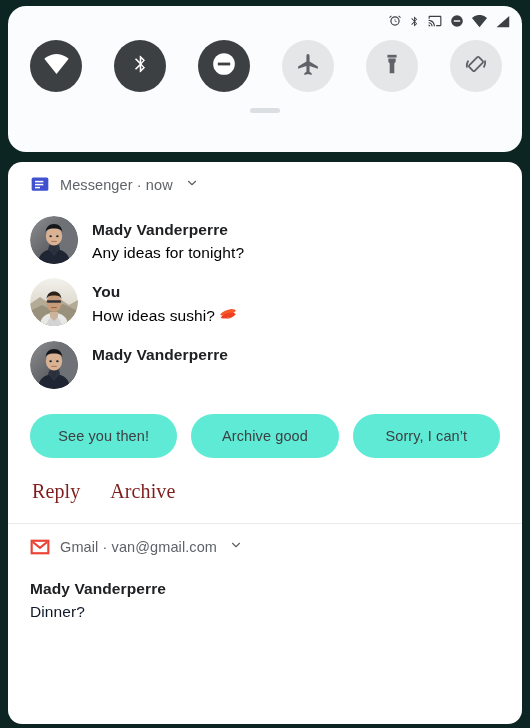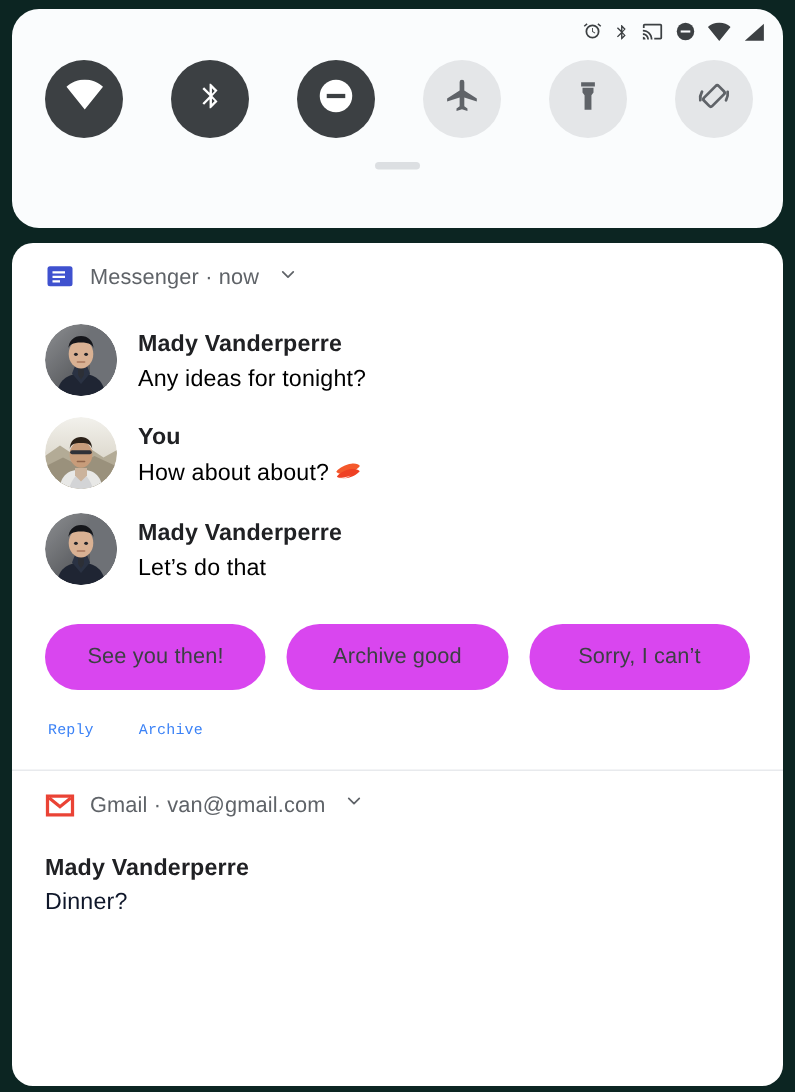--- a/index.html
+++ b/index.html
@@ -57,30 +57,30 @@
     letter-spacing: .1px; line-height: 1.5;
   }
   .msg-text {
     font-size: 15.5px; color: #000000; letter-spacing: .1px; line-height: 1.55;
     display: flex; align-items: center; gap: 3px;
   }
   .emoji-sushi { display: inline-block; vertical-align: -3px; }
 
   .chips { display: flex; gap: 14px; padding: 18px 8px 0 8px; }
   .chip {
-    flex: 1; height: 44px; border-radius: 22px; background: #d946ef;
+    flex: 1; height: 44px; border-radius: 22px; background: #5eead4;
     display: flex; align-items: center; justify-content: center;
     font-size: 14.5px; color: #3c4043; letter-spacing: .1px;
     border: none; font-family: "Liberation Sans", sans-serif; cursor: pointer;
   }
 
   .actions { display: flex; gap: 30px; padding: 22px 8px 20px 10px; }
   .action-btn {
     background: none; border: none; padding: 0; cursor: pointer;
-    font-size: 10px; color: #3b82f6; font-family: Liberation Mono, monospace;
+    font-size: 20px; color: #7f1d1d; font-family: Liberation Serif, serif;
     letter-spacing: .1px;
   }
 
   .divider { height: 1px; background: #e8eaed; margin: 0 0 0 0; }
 
   .gmail-section { padding: 0 14px; }
   .gmail-content { padding: 10px 8px 0 8px; }
   .gm-title { font-size: 15.5px; font-weight: bold; color: #202124; letter-spacing: .1px; }
   .gm-sub { font-size: 15.5px; color: #0f172a; letter-spacing: .1px; margin-top: 5px; }
 </style>
@@ -267,21 +267,21 @@
                 <ellipse cx="24" cy="25" rx="7.6" ry="8.8" fill="#c79c7a"></ellipse>
                 <path d="M16.5 22c0-6 3.5-8.6 7.5-8.6s7.5 2.6 7.5 8.6c0-3.4-3-4.6-7.5-4.6s-7.5 1.2-7.5 4.6z" fill="#2b2118"></path>
                 <rect x="16.8" y="22.2" width="14.4" height="2.6" rx="1.3" fill="#2f3138"></rect>
                 <path d="M21.6 29.6h4.8" stroke="#8e6349" stroke-width="1" stroke-linecap="round"></path>
               </g>
             </svg>
           </span>
           <div class="msg-body">
             <div class="msg-sender">You</div>
             <div class="msg-text">
-              <span>How about about?</span>
+              <span>How ideas sushi?</span>
               <span class="emoji-sushi">
                 <svg width="19" height="17" viewBox="0 0 24 22">
                   <path d="M2.5 13.5c3-3.6 8-6.2 13-6.8 4-.5 6.6.6 7.4 2-2.6 3.4-8 6-13 6.6-4 .5-6.7-.5-7.4-1.8z" fill="#f4582b"></path>
                   <path d="M3 17.6c3-3.4 8-5.8 12.8-6.3 3.8-.4 6.3.6 7 1.9-2.6 3.2-7.8 5.6-12.6 6.1-3.9.4-6.5-.5-7.2-1.7z" fill="#ef4023"></path>
                   <path d="M3.6 18.8c3 .2 7.6-.4 11.6-2-3.4 2.3-8 3.6-11.6 3.2z" fill="#ffffff" opacity=".85"></path>
                 </svg>
               </span>
             </div>
           </div>
         </div>
@@ -307,23 +307,20 @@
                 <ellipse cx="24" cy="20" rx="8.2" ry="9.6" fill="#d9b193"></ellipse>
                 <path d="M15.6 17c0-6 3.8-9 8.4-9s8.4 3 8.4 9c0-3-3-4.6-8.4-4.6S15.6 14 15.6 17z" fill="#15161a"></path>
                 <ellipse cx="20.6" cy="20.2" rx="1.25" ry="1.05" fill="#22242a"></ellipse>
                 <ellipse cx="27.4" cy="20.2" rx="1.25" ry="1.05" fill="#22242a"></ellipse>
                 <path d="M21.6 25.4h4.8" stroke="#a8755c" stroke-width="1" stroke-linecap="round"></path>
               </g>
             </svg>
           </span>
           <div class="msg-body">
             <div class="msg-sender">Mady Vanderperre</div>
-            <div class="msg-text">
-              <span>Let’s do that</span>
-            </div>
           </div>
         </div>
 
       </div>
 
       <div class="chips">
         <button class="chip">See you then!</button>
         <button class="chip">Archive good</button>
         <button class="chip">Sorry, I can’t</button>
       </div>

